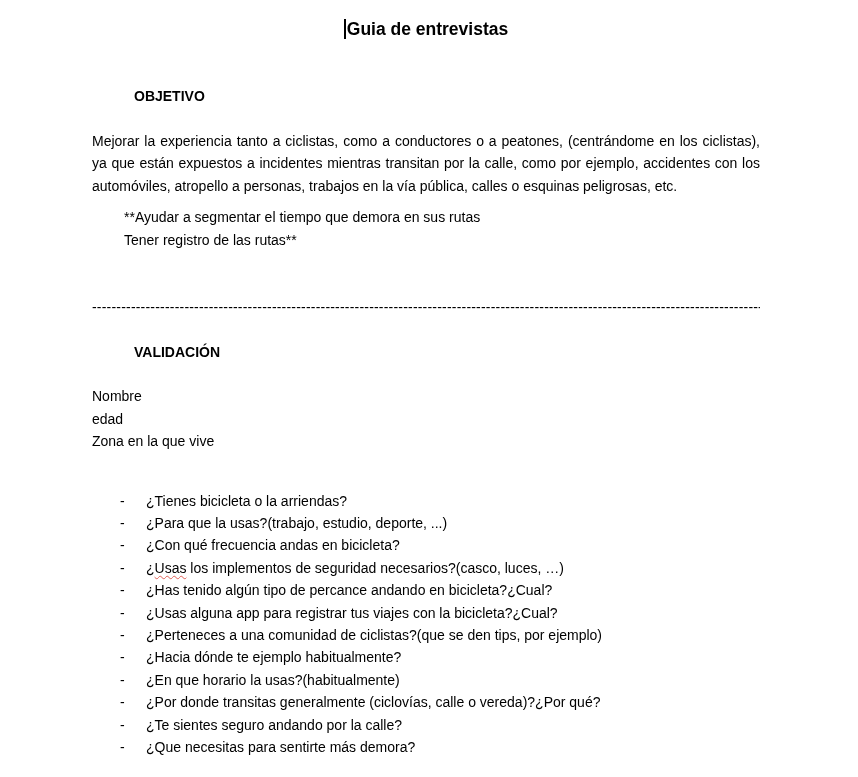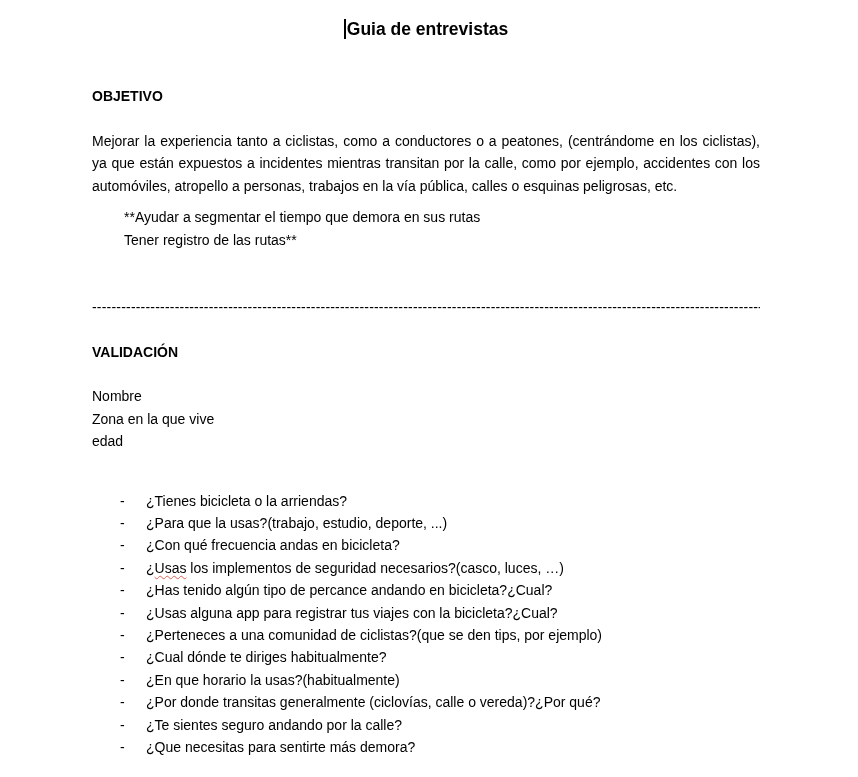--- a/index.html
+++ b/index.html
@@ -32,20 +32,21 @@
     display: inline-block;
     width: 2px;
     height: 20px;
     background: #000;
     vertical-align: -4px;
     margin-right: 1px;
   }
   .heading {
     font-weight: bold;
     margin-bottom: 22.4px;
+    margin-left: 42px;
   }
   .para {
     text-align: justify;
     margin-bottom: 9px;
   }
   .notes { margin-bottom: 44.8px; margin-left: 32px; } 
   .separator {
     white-space: nowrap;
     overflow: hidden;
     letter-spacing: 0.2px;
@@ -85,22 +86,22 @@
       <div>**Ayudar a segmentar el tiempo que demora en sus rutas</div>
       <div>Tener registro de las rutas**</div>
     </div>
 
     <div class="separator">------------------------------------------------------------------------------------------------------------------------------------------------------</div>
 
     <div class="heading">VALIDACIÓN</div>
 
     <div class="fields">
       <div>Nombre</div>
+      <div>edad</div>
       <div>Zona en la que vive</div>
-      <div>edad</div>
     </div>
 
     <div>
       <div class="q-row">
         <span class="q-marker">-</span>
         <span class="q-text">¿Tienes bicicleta o la arriendas?</span>
       </div>
       <div class="q-row">
         <span class="q-marker">-</span>
         <span class="q-text">¿Para que la usas?(trabajo, estudio, deporte, ...)</span>
@@ -120,21 +121,21 @@
       <div class="q-row">
         <span class="q-marker">-</span>
         <span class="q-text">¿Usas alguna app para registrar tus viajes con la bicicleta?¿Cual?</span>
       </div>
       <div class="q-row">
         <span class="q-marker">-</span>
         <span class="q-text">¿Perteneces a una comunidad de ciclistas?(que se den tips, por ejemplo)</span>
       </div>
       <div class="q-row">
         <span class="q-marker">-</span>
-        <span class="q-text">¿Cual dónde te diriges habitualmente?</span>
+        <span class="q-text">¿Hacia dónde te ejemplo habitualmente?</span>
       </div>
       <div class="q-row">
         <span class="q-marker">-</span>
         <span class="q-text">¿En que horario la usas?(habitualmente)</span>
       </div>
       <div class="q-row">
         <span class="q-marker">-</span>
         <span class="q-text">¿Por donde transitas generalmente (ciclovías, calle o vereda)?¿Por qué?</span>
       </div>
       <div class="q-row">

